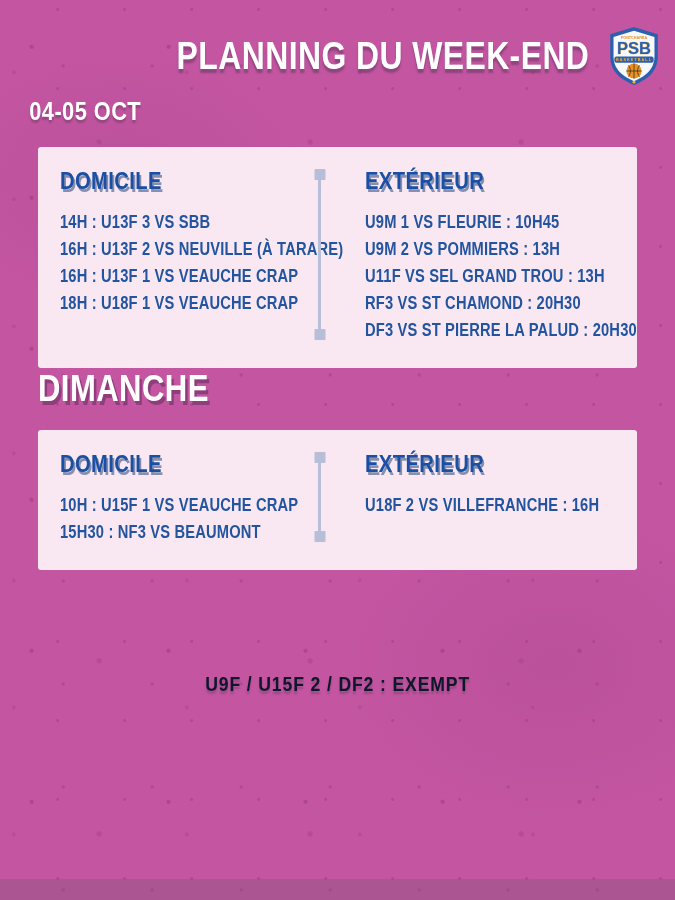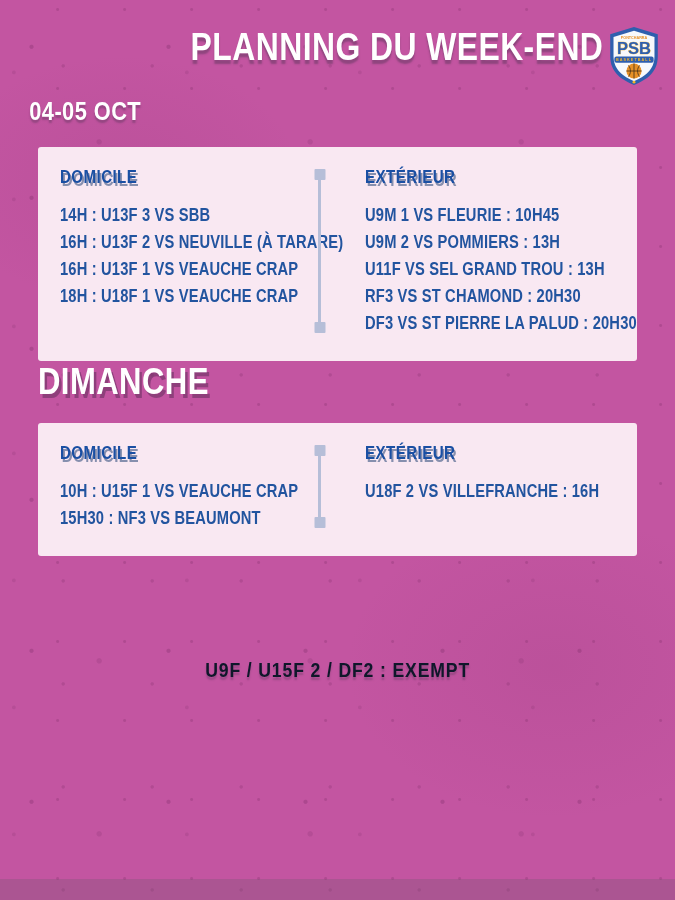--- a/index.html
+++ b/index.html
@@ -33,21 +33,21 @@
     position:absolute;left:0;right:0;bottom:0;height:21px;
     background:rgba(110,85,108,.28);pointer-events:none;
   }
   .content{position:relative;z-index:2;}
   
   .cond{display:inline-block;transform:scaleX(.84);transform-origin:0 50%;white-space:nowrap;}
   .cond-r{display:inline-block;transform:scaleX(.84);transform-origin:100% 50%;white-space:nowrap;}
   .cond-c{display:inline-block;transform:scaleX(.84);transform-origin:50% 50%;white-space:nowrap;}
 
   
-  .header{display:flex;justify-content:flex-end;gap:4px;padding:26px 14px 0 0;}
+  .header{display:flex;justify-content:flex-end;align-items:center;gap:18px;padding:26px 14px 0 0;}
   .title{
     color:#fff;font-size:38px;letter-spacing:.5px;
     text-shadow:0 4px 2px rgba(92,54,92,.5);
   }
   .logo{flex:0 0 auto;line-height:0;}
   .date-row{text-align:left;padding:10px 16px 0 8px;}
   .date{
     color:#fff;font-size:26px;letter-spacing:.5px;
     text-shadow:0 3px 2px rgba(92,54,92,.45);
   }
@@ -67,21 +67,21 @@
     display:flex;
     padding:16px 20px 24px 20px;
     box-sizing:border-box;
   }
   .card.tall{min-height:210px;}
   .card.short{min-height:124px;}
   .col{flex:1;min-width:0;}
   .col.home{padding-left:2px;}
   .col.away{padding-left:18px;}
   .col-title{
-    color:#1a4fa3;font-size:18px;letter-spacing:.5px;
+    color:#1a4fa3;font-size:24px;letter-spacing:.5px;
     text-shadow:2px 3px 0 rgba(19,53,105,.5);
     margin:4px 0 14px 0;
   }
   .match-list{list-style:none;margin:0;padding:0;}
   .match-list li{
     color:#22549f;font-size:17.5px;line-height:27px;letter-spacing:.2px;
   }
   .divider{
     width:3px;background:#b6bed8;position:relative;
     align-self:stretch;flex:0 0 3px;

